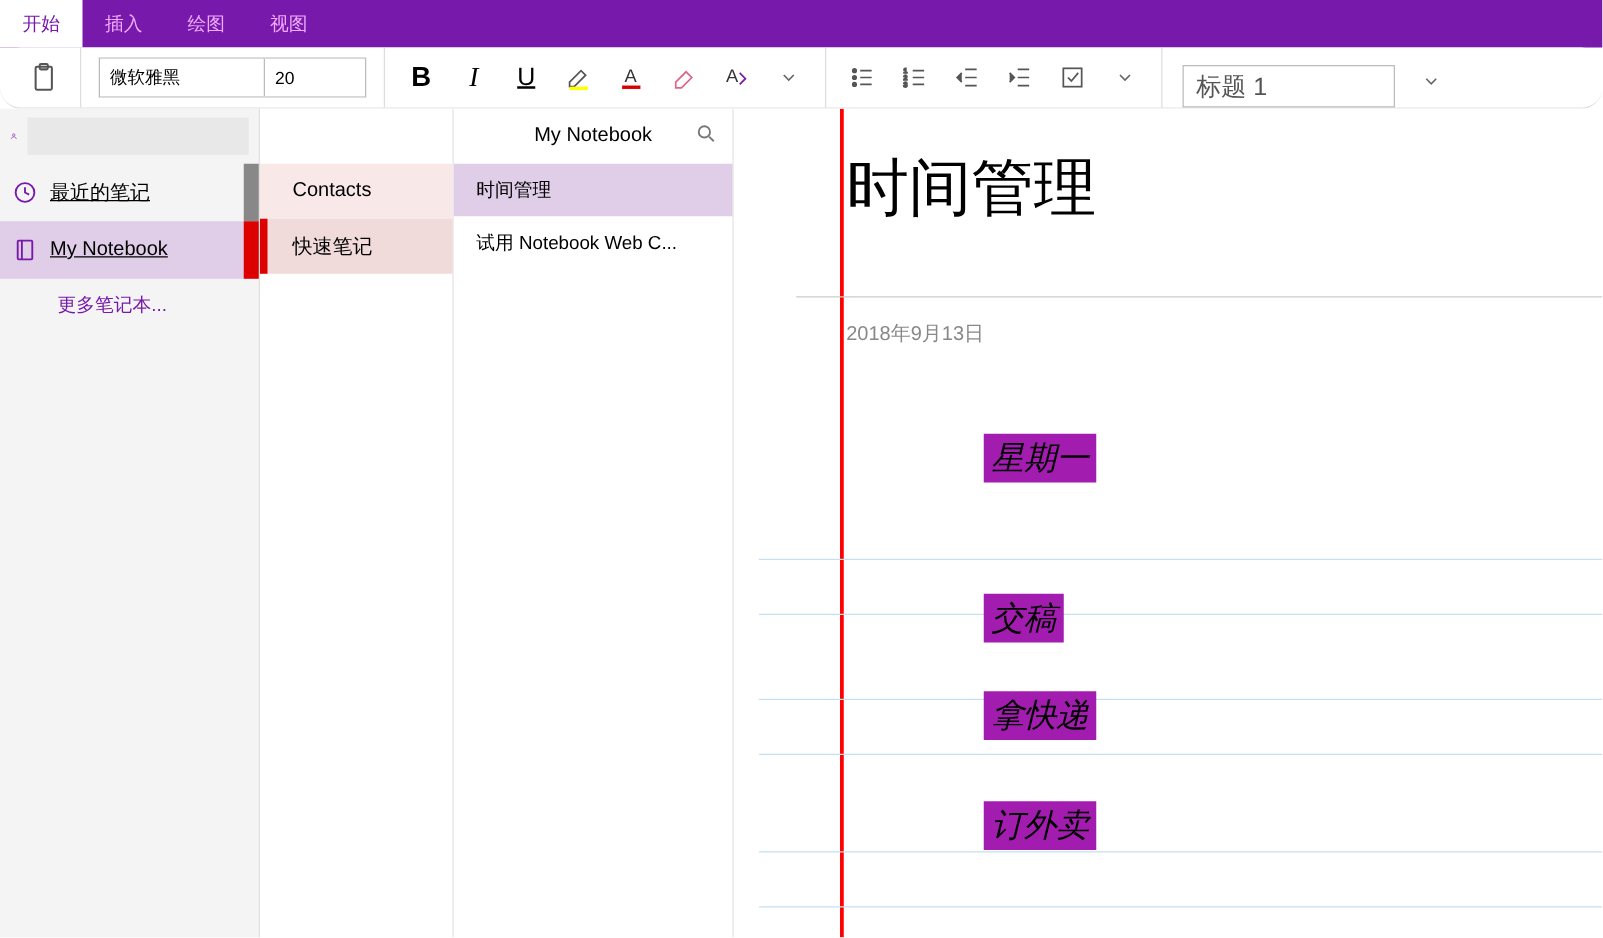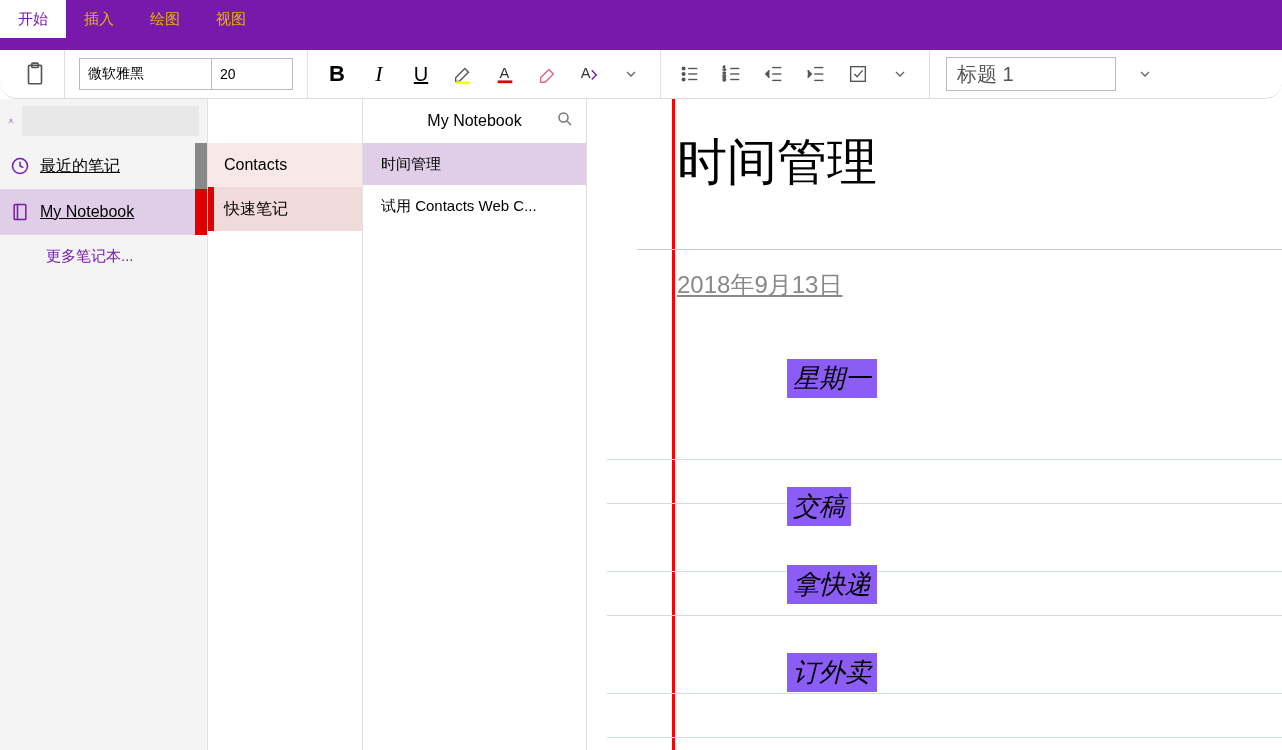--- a/index.html
+++ b/index.html
@@ -1,19 +1,19 @@
 <!DOCTYPE html>
 <html><head>
 <meta charset="utf-8">
 <style>
 * { margin: 0; padding: 0; box-sizing: border-box; font-family: "Microsoft YaHei", sans-serif; }
 body { width: 1282px; height: 750px; overflow: hidden; background: #fff; }
 
-.tabbar { height: 50px; background: #7719AA; display: flex; }
-.tab { height: 38px; padding: 0 18px; color: #eab308; font-size: 15px; display: flex; align-items: center; cursor: pointer; }
+.tabbar { height: 38px; background: #7719AA; display: flex; align-items: center; }
+.tab { height: 38px; padding: 0 18px; color: #f0abfc; font-size: 15px; display: flex; align-items: center; cursor: pointer; }
 .tab.active { background: #fff; color: #7719AA; }
 
 .ribbon { height: 49px; background: #fff; border-bottom: 1px solid #ddd; display: flex; align-items: center; padding: 0 6px; border-radius: 17px; }
 .rgroup { display: flex; align-items: center; height: 100%; border-right: 1px solid #ddd; padding: 0 8px; }
 .rbtn { width: 42px; height: 42px; display: flex; align-items: center; justify-content: center; cursor: pointer; }
 .fontbox { display: flex; border: 1px solid #bbb; height: 32px; margin: 0 6px; }
 .fontname { width: 132px; border: none; border-right: 1px solid #bbb; padding: 0 8px; font-size: 14px; outline: none; }
 .fontsize { width: 80px; border: none; padding: 0 8px; font-size: 14px; outline: none; }
 .style-select { flex: 1; border: 1px solid #bbb; height: 34px; margin: 0 8px; padding: 0 10px; font-size: 20px; color: #555; display: flex; align-items: center; cursor: pointer; max-width: 170px; }
 
@@ -23,38 +23,38 @@
 .usrbar { height: 44px; display: flex; align-items: center; padding: 0 8px; }
 .usr-icon { width: 22px; height: 22px; color: #7719AA; }
 .usr-search { flex: 1; height: 30px; background: #e8e8e8; border: none; margin-left: 8px; }
 .navitem { height: 46px; display: flex; align-items: center; padding: 0 10px; font-size: 16px; cursor: pointer; position: relative; text-decoration: underline; }
 .navitem.sel { background: #e0cde8; }
 .navitem .ni-icon { width: 20px; height: 20px; margin-right: 10px; }
 .navitem .mark { position: absolute; right: 0; top: 0; width: 12px; height: 100%; }
 .more-link { padding: 12px 10px 0 46px; color: #7719AA; font-size: 15px; cursor: pointer; }
 
 .sectpanel { width: 155px; background: #fff; border-right: 1px solid #e0e0e0; }
-.sectitem { height: 44px; padding: 0 16px; display: flex; align-items: center; font-size: 16px; cursor: pointer; }
+.sectitem { height: 44px; padding: 0 26px; display: flex; align-items: center; font-size: 16px; cursor: pointer; }
 .sectitem.r1 { background: #f8e8e8; }
 .sectitem.r2 { background: #f0dada; position: relative; }
 .sectitem.r2::before { content: ""; position: absolute; left: 0; top: 0; width: 6px; height: 100%; background: #d00; }
 
 .pagepanel { width: 224px; background: #fff; border-right: 1px solid #e0e0e0; }
 .pagehead { height: 44px; display: flex; align-items: center; justify-content: center; font-size: 16px; position: relative; }
 .pagehead .srch { position: absolute; right: 12px; color: #888; cursor: pointer; }
 .pageitem { height: 42px; padding: 0 18px; display: flex; align-items: center; font-size: 15px; cursor: pointer; }
 .pageitem.sel { background: #e0cde8; }
 
 .canvas { flex: 1; background: #fff; position: relative; overflow: hidden; }
 .redline { position: absolute; left: 85px; top: 0; width: 3px; height: 100%; background: #f00; }
 .ctitle { position: absolute; left: 90px; top: 30px; font-size: 50px; font-weight: 300; }
 .titleline { position: absolute; left: 50px; top: 150px; right: 0; height: 1px; background: #ccc; }
-.cdate { position: absolute; left: 90px; top: 170px; font-size: 24px; color: #888; text-decoration: underline; }
+.cdate { position: absolute; left: 90px; top: 170px; font-size: 16px; color: #888; }
 .centry { position: absolute; left: 200px; font-size: 26px; font-family: "KaiTi", cursive; font-style: italic; }
-.hl { background: #8b5cf6; display: inline-block; padding: 2px 6px; }
+.hl { background: #a21caf; display: inline-block; padding: 2px 6px; }
 .hairline { position: absolute; left: 20px; right: 0; height: 1px; background: #c7e0ee; }
 </style>
 </head>
 <body>
 
 <div class="tabbar">
   <div class="tab active">开始</div>
   <div class="tab">插入</div>
   <div class="tab">绘图</div>
   <div class="tab">视图</div>
@@ -156,21 +156,21 @@
           <rect x="4" y="4" width="16" height="16"></rect>
           <path d="M8 12 L11 15 L17 8"></path>
         </svg>
     </div>
     <div class="rbtn">
       <svg viewBox="0 0 24 24" width="16" height="16" fill="none" stroke="#666" stroke-width="2">
           <path d="M6 9 L12 15 L18 9"></path>
         </svg>
     </div>
   </div>
-  <div class="rgroup" style="flex:1;border-right:none;">
+  <div class="rgroup" style="flex:1;border-right:none;align-items:flex-end;">
     <div class="style-select">标题 1</div>
     <div class="rbtn">
       <svg viewBox="0 0 24 24" width="16" height="16" fill="none" stroke="#666" stroke-width="2">
           <path d="M6 9 L12 15 L18 9"></path>
         </svg>
     </div>
   </div>
 </div>
 
 <div class="main">
@@ -212,21 +212,21 @@
     <div class="pagehead">
       <span>My Notebook</span>
       <span class="srch">
         <svg viewBox="0 0 24 24" width="18" height="18" fill="none" stroke="#777" stroke-width="2">
             <circle cx="10" cy="10" r="6"></circle>
             <line x1="15" y1="15" x2="20" y2="20"></line>
           </svg>
       </span>
     </div>
     <div class="pageitem sel">时间管理</div>
-    <div class="pageitem">试用 Contacts Web C...</div>
+    <div class="pageitem">试用 Notebook Web C...</div>
   </div>
 
   <div class="canvas">
     <div class="redline"></div>
     <div class="ctitle">时间管理</div>
     <div class="titleline"></div>
     <div class="cdate">2018年9月13日</div>
 
     <div class="hairline" style="top:360px;"></div>
     <div class="hairline" style="top:404px;"></div>

